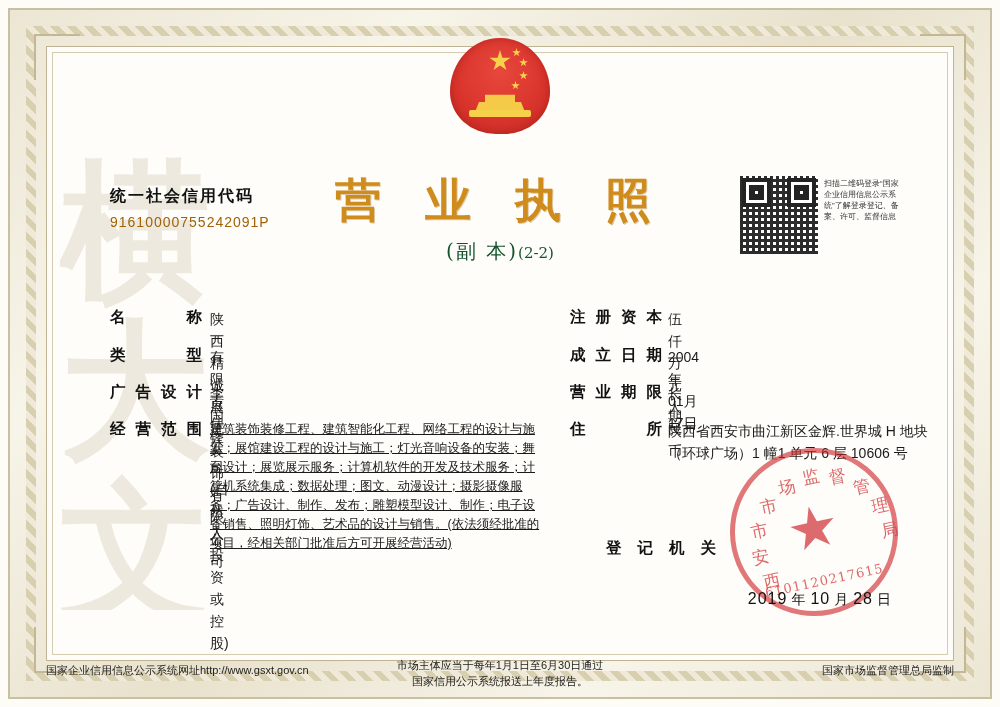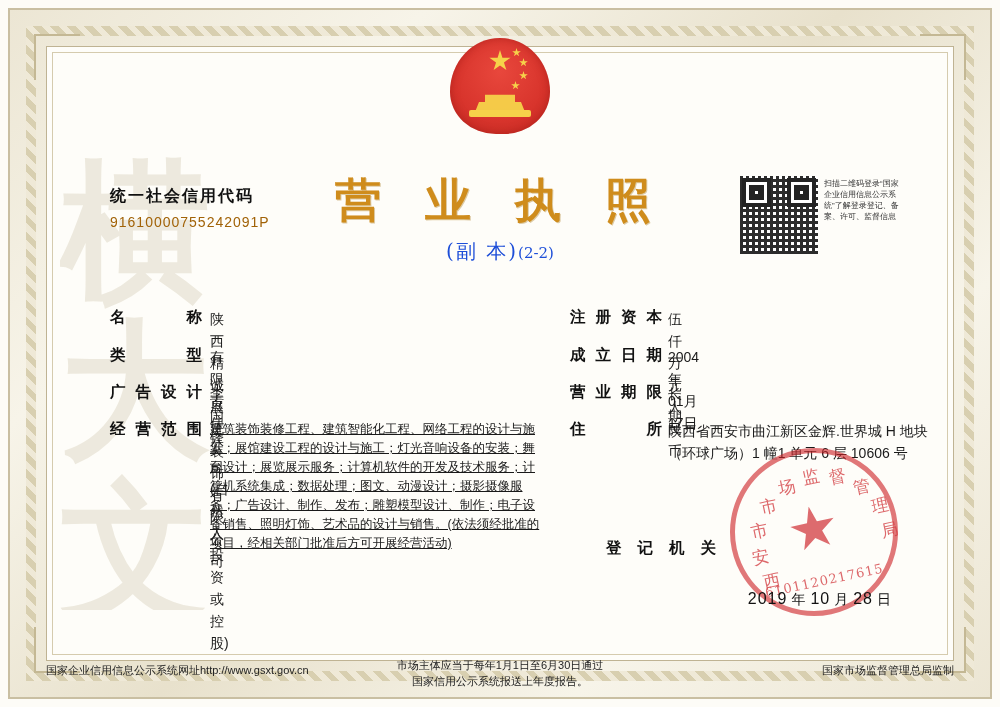--- a/index.html
+++ b/index.html
@@ -150,21 +150,21 @@
     text-shadow: 1px 1px 0 rgba(160,110,10,0.35);
     white-space: nowrap;
   }
   .subtitle {
     position: absolute;
     left: 50%;
     transform: translateX(-50%);
     top: 238px;
     font-family: "DejaVu Serif", serif;
     font-size: 20px;
-    color: #1d4ed8;
+    color: #14532d;
     letter-spacing: 2px;
     white-space: nowrap;
     text-align: right;
   }
   .subtitle .vol { font-size: 15px; letter-spacing: 0; }
 
   .credit-code-label {
     position: absolute;
     left: 110px;
     top: 186px;

